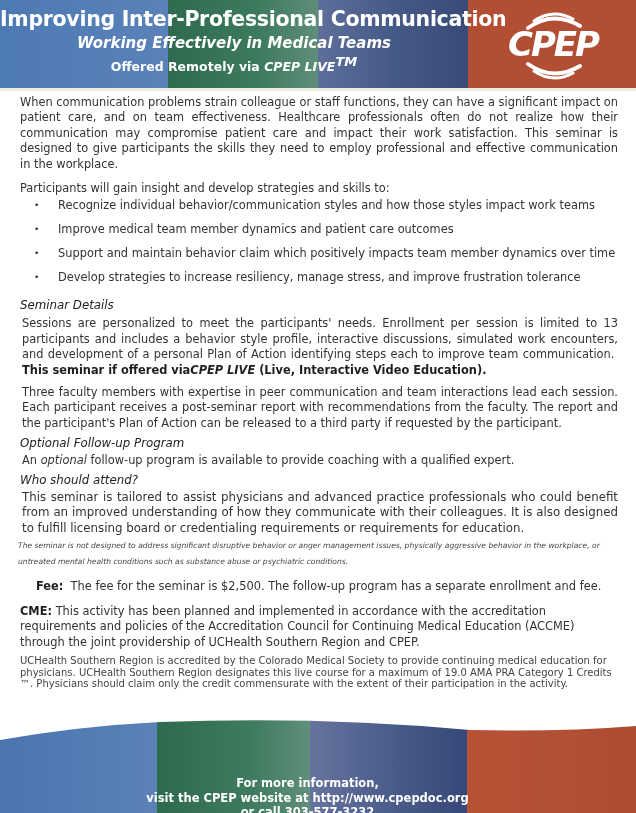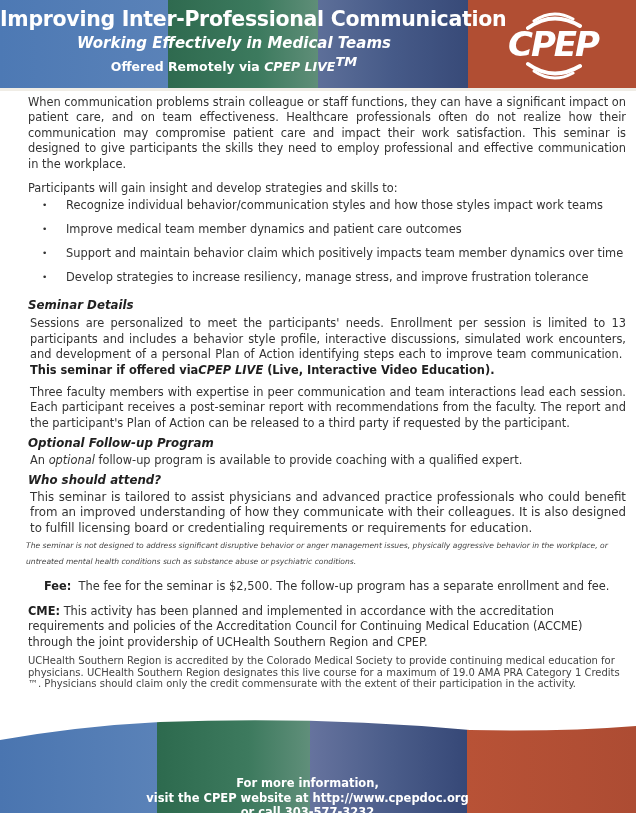--- a/index.html
+++ b/index.html
@@ -19,28 +19,28 @@
   .h-title { font-family: "DejaVu Sans", sans-serif; font-weight: bold; font-size: 20.5px; letter-spacing: -0.3px; line-height: 26px; white-space: nowrap; }
   .h-sub { font-family: "DejaVu Sans", sans-serif; font-weight: bold; font-style: italic; font-size: 15px; line-height: 20px; margin-top: 1px; }
   .h-offer { font-family: "DejaVu Sans", sans-serif; font-weight: bold; font-size: 12.5px; line-height: 18px; }
   .h-offer i { font-style: italic; }
   .h-offer sup { font-size: 13px; font-style: italic; }
 
   .logo { position: absolute; left: 498px; top: 8px; width: 110px; height: 74px; color: #fff; }
   .logo-text { position: absolute; left: 0; top: 14px; width: 110px; text-align: center; font-family: "DejaVu Sans", sans-serif; font-weight: bold; font-style: italic; font-size: 34px; letter-spacing: -2px; line-height: 44px; }
 
   
-  .content { position: absolute; left: 28px; top: 95px; width: 598px; font-size: 11.4px; line-height: 15.4px; color: #333; }
+  .content { position: absolute; left: 20px; top: 95px; width: 598px; font-size: 11.4px; line-height: 15.4px; color: #333; }
   .para { text-align: justify; }
   .intro-p { margin-bottom: 9px; }
   .bullets { list-style: none; margin: 2px 0 0 0; }
   .bullets li { position: relative; padding-left: 38px; margin-bottom: 8.6px; white-space: nowrap; font-size: 11.4px; }
   .bullets li::before { content: "•"; position: absolute; left: 14px; top: 0; font-size: 9px; }
 
-  .sec-head { font-weight: bold; font-style: italic; font-size: 11.8px; color: #222; line-height: 16px; }
+  .sec-head { font-weight: normal; font-style: italic; font-size: 11.8px; color: #222; line-height: 16px; }
   .sec-body { padding-left: 2px; }
   .bold { font-weight: bold; color: #1f1f1f; }
   .disclaimer { font-style: italic; font-size: 7.6px; line-height: 16px; color: #444; margin-left: -2px; }
   .small { font-size: 10px; line-height: 11.4px; color: #444; }
   .cme-big { font-size: 11.4px; line-height: 15.4px; }
 
   
   .footer { position: absolute; left: 0; top: 718px; width: 636px; height: 95px; }
   .footer svg { position: absolute; left: 0; top: 0; }
   .footer-text { position: absolute; left: 140px; top: 776px; width: 335px; text-align: center; color: #fff; font-weight: bold; font-size: 11.5px; line-height: 14.5px; }

